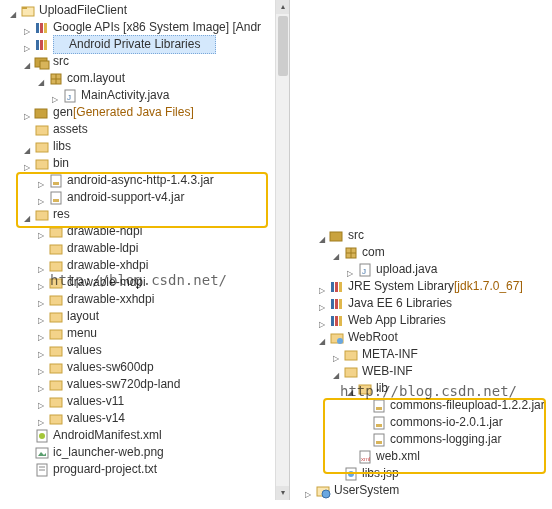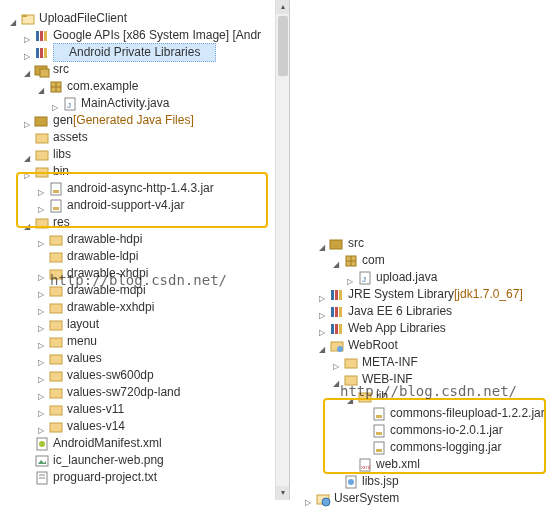--- a/index.html
+++ b/index.html
@@ -1,20 +1,20 @@
 <!DOCTYPE html>
 <html><head>
 <meta charset="utf-8">
 <style>
 * { margin: 0; padding: 0; box-sizing: border-box; }
 body { font-family: "Segoe UI", Tahoma, sans-serif; font-size: 12px; background: #fff; width: 552px; height: 509px; position: relative; color: #333; }
 .panel { position: absolute; background: #fff; }
 .panel.left { left: 0; top: 0; width: 290px; height: 500px; border-right: 1px solid #ccc; overflow: hidden; }
 .panel.right { left: 295px; top: 225px; width: 255px; height: 280px; }
-.tree { padding: 2px 0 2px 8px; margin-top: 8px; }
+.tree { padding: 2px 0 2px 8px; }
 .node { display: flex; align-items: center; height: 17px; line-height: 17px; white-space: nowrap; padding-right: 4px; }
 .indent { display: inline-block; }
 .i1 { width: 14px; } .i2 { width: 28px; } .i3 { width: 42px; } .i4 { width: 56px; }
 .arrow { display: inline-block; width: 10px; height: 10px; margin-right: 2px; font-size: 9px; color: #666; text-align: center; }
 .arrow.open::before { content: "◢"; font-size: 8px; }
 .arrow.closed::before { content: "▷"; font-size: 8px; }
 .arrow.none { visibility: hidden; }
 .ico { display: inline-block; width: 16px; height: 16px; margin-right: 3px; position: relative; }
 .ico svg { width: 16px; height: 16px; display: block; }
 .label { cursor: default; }
@@ -89,21 +89,21 @@
     <div class="node">
         <span class="indent i2"></span>
         <span class="arrow open"></span>
         <span class="ico">
           <svg viewBox="0 0 16 16">
             <rect x="3" y="3" width="10" height="10" fill="#d8b45a" stroke="#a07c1f"></rect>
             <line x1="3" y1="8" x2="13" y2="8" stroke="#a07c1f"></line>
             <line x1="8" y1="3" x2="8" y2="13" stroke="#a07c1f"></line>
           </svg>
         </span>
-        <span class="label">com.example</span>
+        <span class="label">com.layout</span>
       </div>
 
     <div class="node">
         <span class="indent i3"></span>
         <span class="arrow closed"></span>
         <span class="ico">
           <svg viewBox="0 0 16 16">
             <rect x="3" y="2" width="10" height="12" fill="#fff" stroke="#888"></rect>
             <text x="5" y="12" font-size="8" fill="#3b6ea5">J</text>
           </svg>

